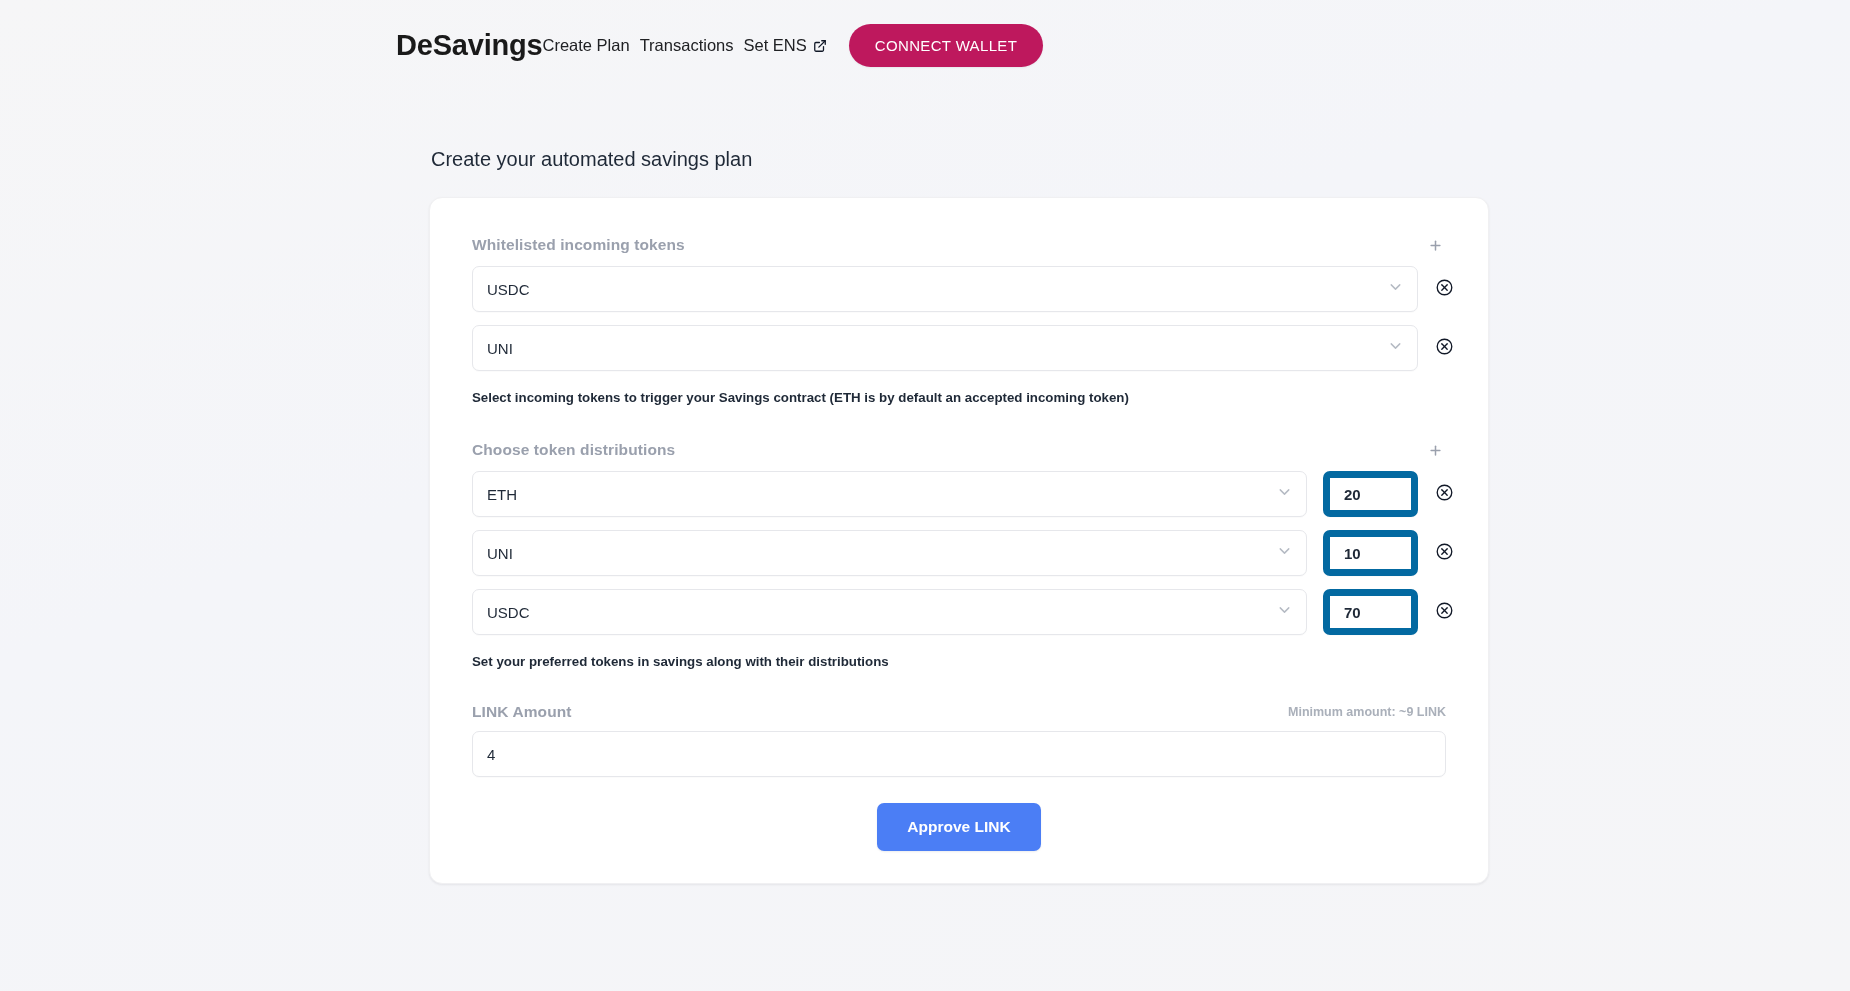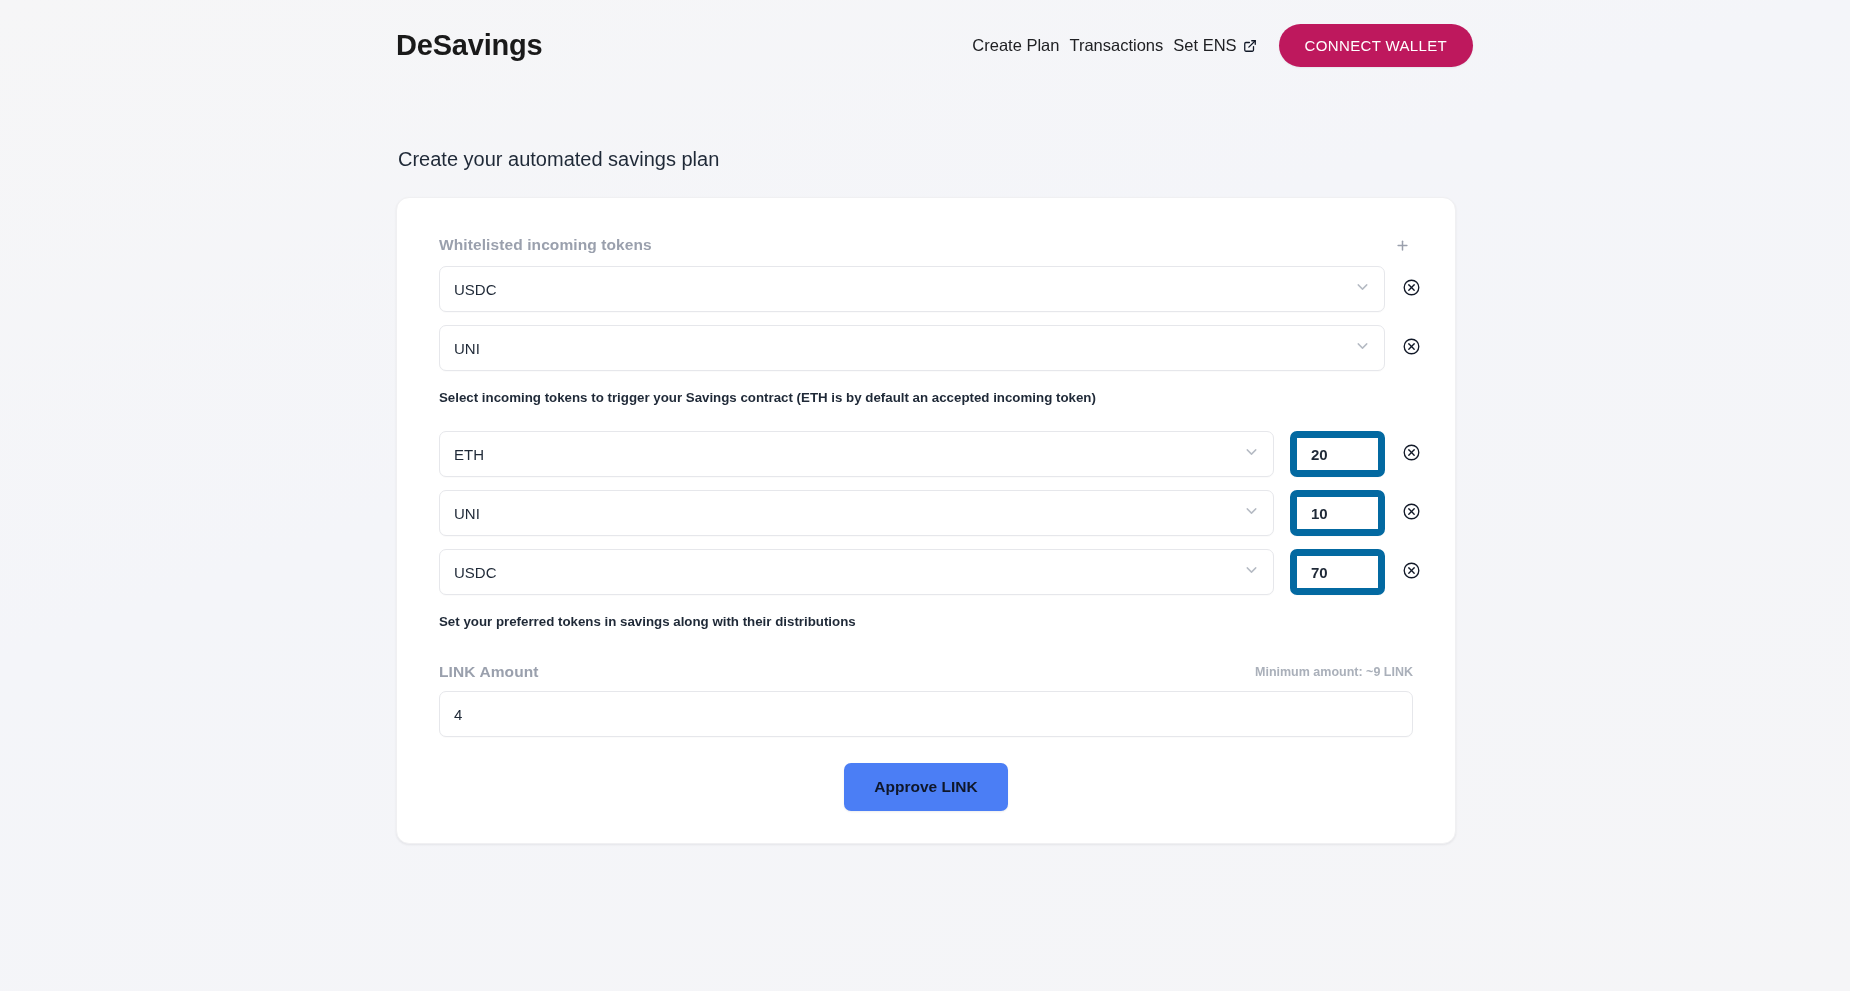--- a/index.html
+++ b/index.html
@@ -13,21 +13,20 @@
     font-family: "Liberation Sans", sans-serif;
     background: linear-gradient(160deg, #f6f6f7 0%, #f4f5f9 40%, #f5f5f7 100%);
     color: #111827;
     -webkit-font-smoothing: antialiased;
   }
 
   
   .navbar {
     display: flex;
     align-items: center;
-    justify-content: space-between;
     padding: 18px 40px 14px 396px;
     height: 86px;
   }
   .brand {
     font-size: 29px;
     font-weight: 700;
     letter-spacing: -0.2px;
     color: #1a1a1a;
     white-space: nowrap;
   }
@@ -62,20 +61,21 @@
     letter-spacing: 0.35px;
     font-family: "Liberation Sans", sans-serif;
     cursor: pointer;
     box-shadow: 0 1px 2px rgba(16,24,40,0.06);
   }
 
   
   .page {
     padding-left: 396px;
     padding-right: 396px;
+    margin-left: 33px;
   }
   .page-title {
     font-size: 20px;
     font-weight: 400;
     color: #1f2937;
     margin: 62px 0 26px 2px;
   }
 
   
   .card {
@@ -201,21 +201,21 @@
   }
   .link-wrap { padding: 0 8px; }
 
   .submit-wrap {
     display: flex;
     justify-content: center;
     padding-top: 24px;
   }
   .approve-btn {
     background: #4b7ef5;
-    color: #0f172a;
+    color: #ffffff;
     border: none;
     border-radius: 7px;
     padding: 15px 30px;
     font-size: 15.5px;
     font-weight: 700;
     font-family: "Liberation Sans", sans-serif;
     cursor: pointer;
     box-shadow: 0 1px 2px rgba(16,24,40,0.08);
   }
 </style>
@@ -297,20 +297,31 @@
               <line x1="15.4" y1="8.6" x2="8.6" y2="15.4"></line>
             </svg>
           </span>
         </button>
       </div>
 
       <div class="helper">Select incoming tokens to trigger your Savings contract (ETH is by default an accepted incoming token)</div>
     </div>
 
     <div class="section">
+      <div class="section-head">
+        <span class="section-label">Choose token distributions</span>
+        <button class="plus-btn">
+          <span>
+            <svg width="15" height="15" viewBox="0 0 24 24" fill="none" stroke="currentColor" stroke-width="2.4" stroke-linecap="round">
+              <line x1="12" y1="5" x2="12" y2="19"></line>
+              <line x1="5" y1="12" x2="19" y2="12"></line>
+            </svg>
+          </span>
+        </button>
+      </div>
 
       <div class="row">
         <div class="select-wrap">
           <div class="select-box">ETH</div>
           <span class="chevron">
             <svg width="17" height="17" viewBox="0 0 24 24" fill="none" stroke="currentColor" stroke-width="2" stroke-linecap="round" stroke-linejoin="round">
               <polyline points="6 9 12 15 18 9"></polyline>
             </svg>
           </span>
         </div>

